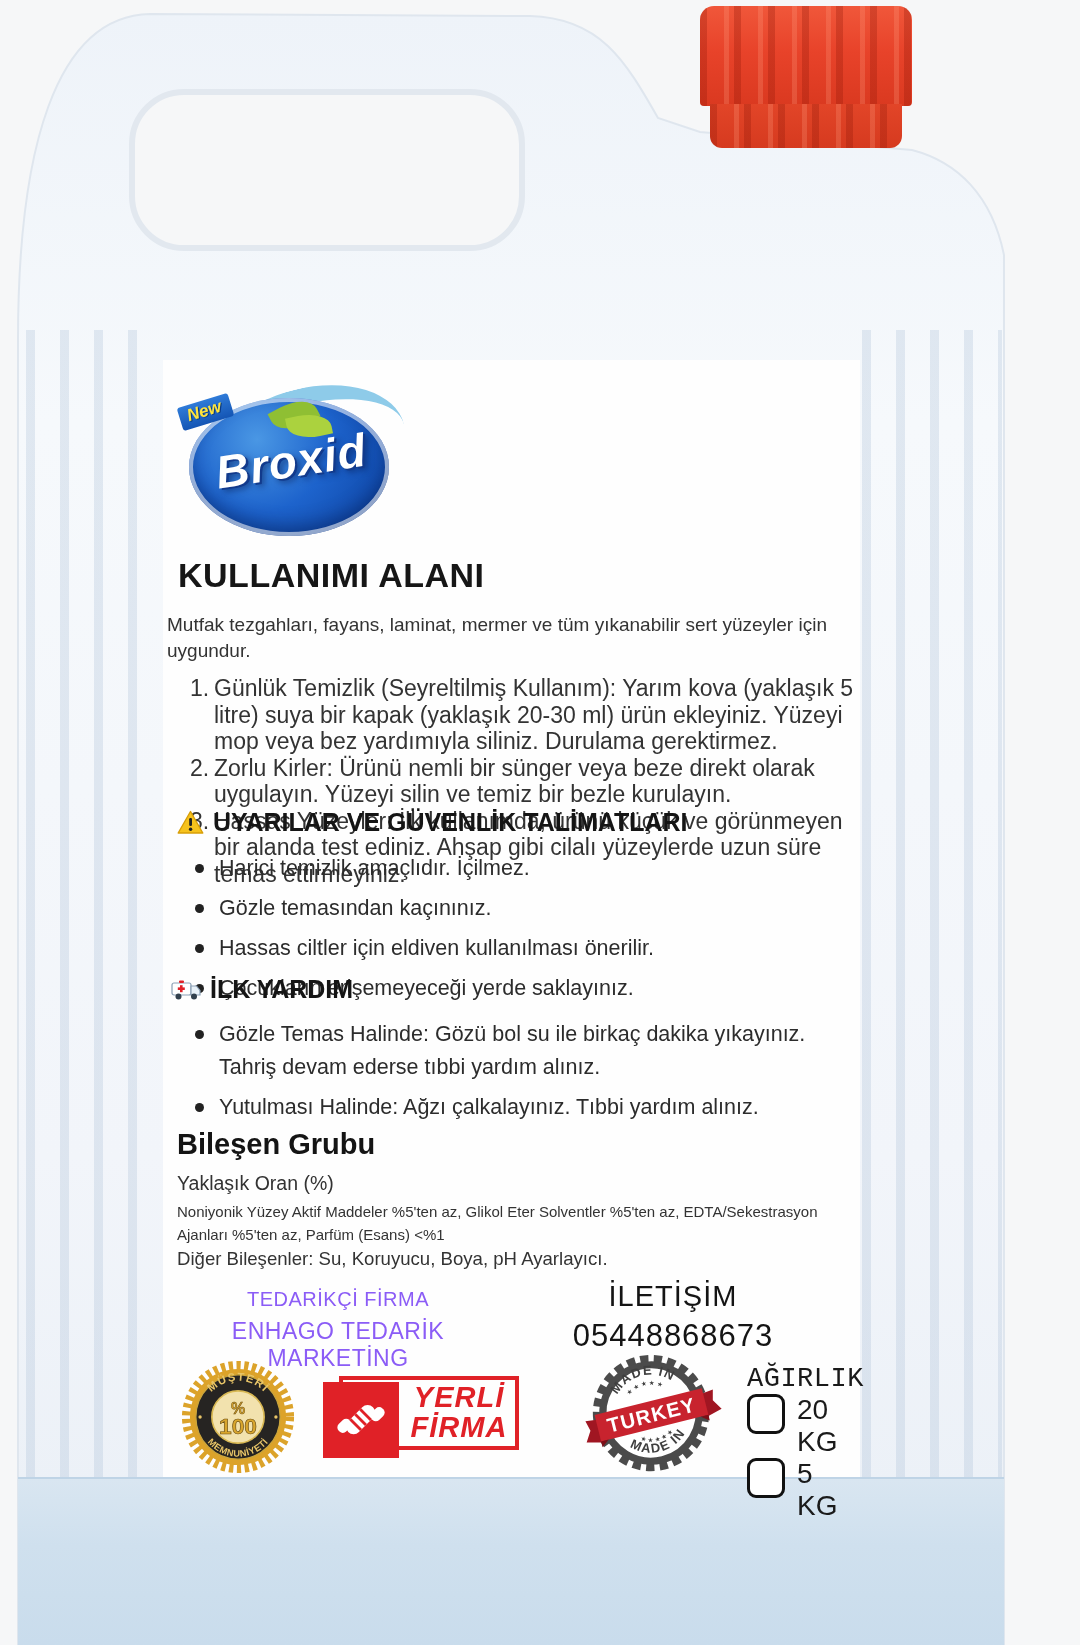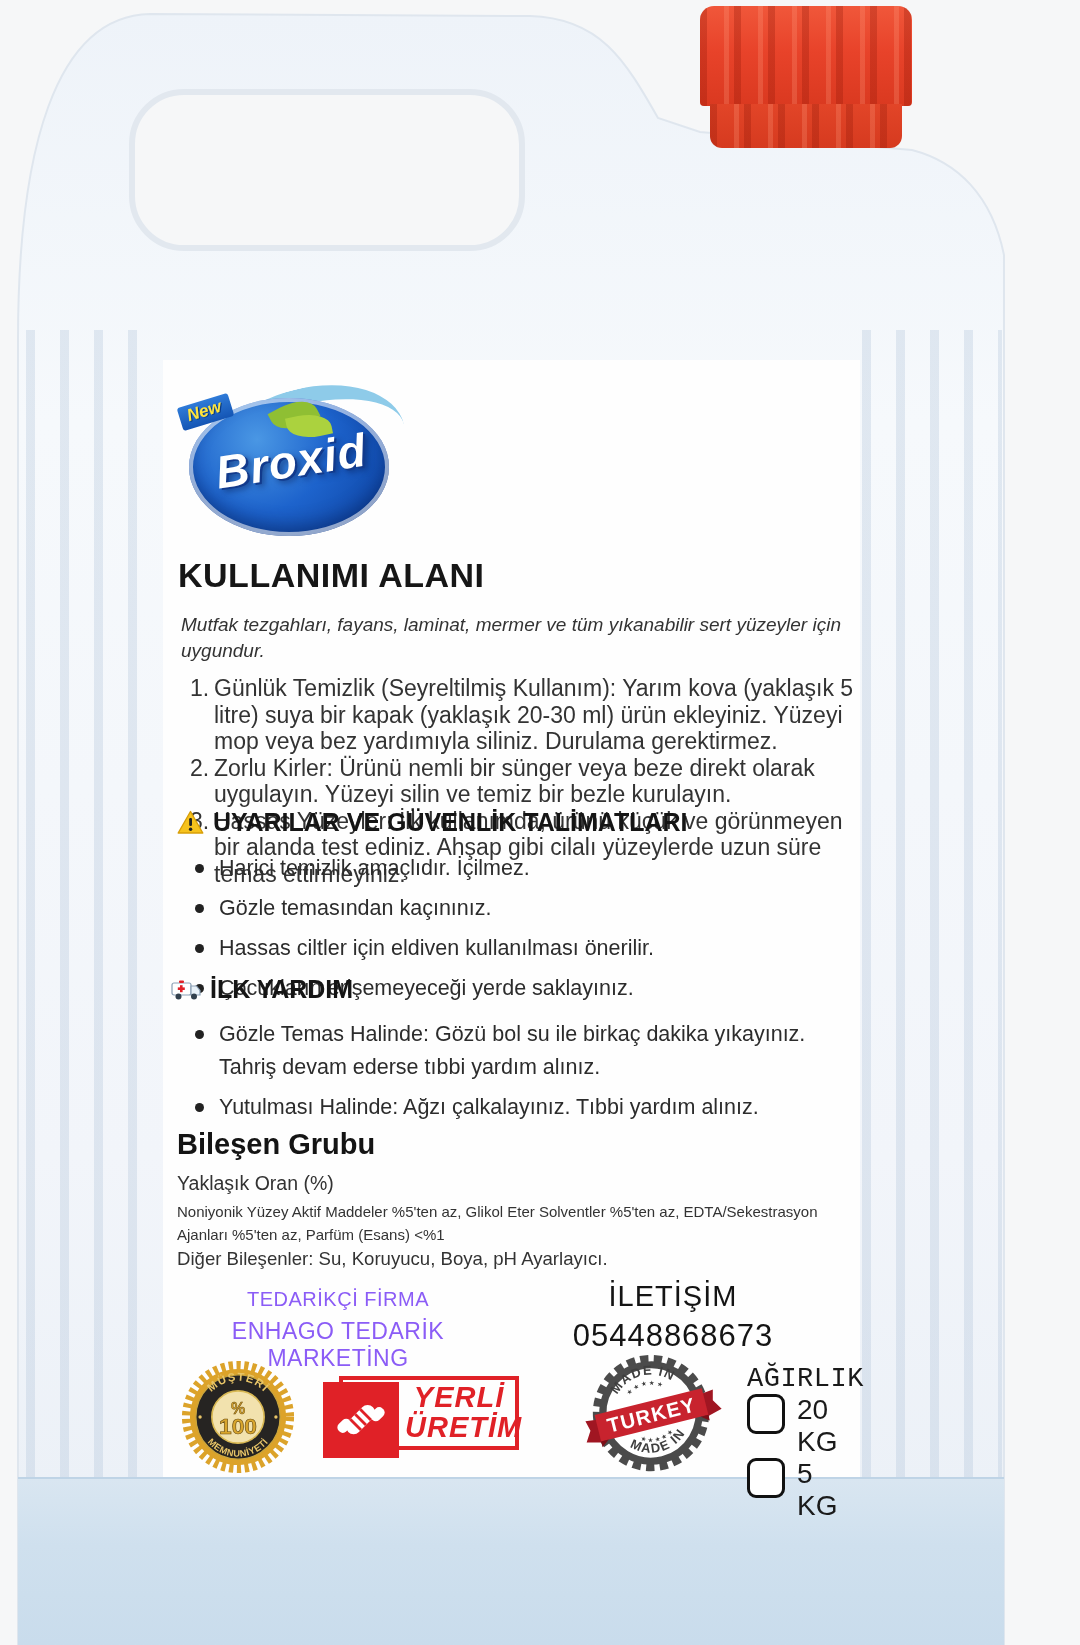--- a/index.html
+++ b/index.html
@@ -46,21 +46,21 @@
     font-size:46px;font-weight:800;font-style:italic;color:#ffffff;transform:rotate(-9deg);
     text-shadow:2px 2px 0 #123a8c, 4px 4px 6px rgba(5,25,80,.55);letter-spacing:1px;}
   #logo .new-flag{position:absolute;left:-4px;top:14px;padding:1px 10px 3px 8px;
     background:linear-gradient(180deg,#2f7bd8,#1455b4);border-radius:3px;transform:rotate(-17deg);
     font-size:17px;font-weight:700;font-style:italic;color:#ffe43c;text-shadow:1px 1px 0 #0a3c86;}
   
   #title{left:318px;top:48px;width:364px;text-align:center;
     font-size:44px;line-height:66px;font-weight:800;color:#101010;letter-spacing:1px;}
   
   #usage-heading{left:15px;top:196px;font-size:34px;font-weight:800;color:#161616;letter-spacing:.5px;}
-  #usage-intro{left:18px;top:252px;width:680px;font-size:19px;line-height:26px;color:#333;font-style:italic;}
+  #usage-intro{left:4px;top:252px;width:680px;font-size:19px;line-height:26px;color:#333;}
   #usage-list{left:11px;top:279px;width:682px;font-size:23px;line-height:26.5px;color:#333;
     counter-reset:uitem;margin-top:36px;}
   #usage-list .uitem{position:relative;padding-left:40px;counter-increment:uitem;}
   #usage-list .uitem::before{content:counter(uitem) ".";position:absolute;left:16px;top:0;}
   
   .sec-heading{font-size:25px;font-weight:800;color:#151515;display:flex;align-items:center;gap:9px;}
   #warn-heading{left:14px;top:448px;}
   .blist{width:660px;}
   .blist .bitem{position:relative;padding-left:34px;font-size:21.5px;line-height:33px;color:#2c2c2c;margin-bottom:7px;}
   .blist .bitem::before{content:"";position:absolute;left:10px;top:12px;width:9px;height:9px;border-radius:50%;background:#222;}
@@ -229,21 +229,21 @@
             <rect x="4" y="13" width="13" height="9" rx="4" fill="#fff"></rect>
             <rect x="31" y="26" width="13" height="9" rx="4" fill="#fff"></rect>
             <line x1="18" y1="17" x2="18" y2="30" stroke="#e02127" stroke-width="2.4"></line>
             <line x1="24" y1="17" x2="24" y2="30" stroke="#e02127" stroke-width="2.4"></line>
             <line x1="30" y1="17" x2="30" y2="30" stroke="#e02127" stroke-width="2.4"></line>
           </g>
         </svg>
       </div>
       <div class="d-text">
         <div>YERLİ</div>
-        <div>ÜRETİM</div>
+        <div>FİRMA</div>
       </div>
     </div>
 
     <div id="badge-stamp" class="abs">
       <svg width="180" height="130" viewBox="0 0 210 200">
         <g transform="rotate(-14 105 100)">
           <circle cx="105" cy="100" r="82" fill="none" stroke="#4b4b4b" stroke-width="15" stroke-dasharray="12.5 8"></circle>
           <circle cx="105" cy="100" r="74" fill="#ffffff" stroke="#4b4b4b" stroke-width="11"></circle>
           <defs>
             <path id="stTop" d="M 46,100 A 59,59 0 0 1 164,100"></path>

